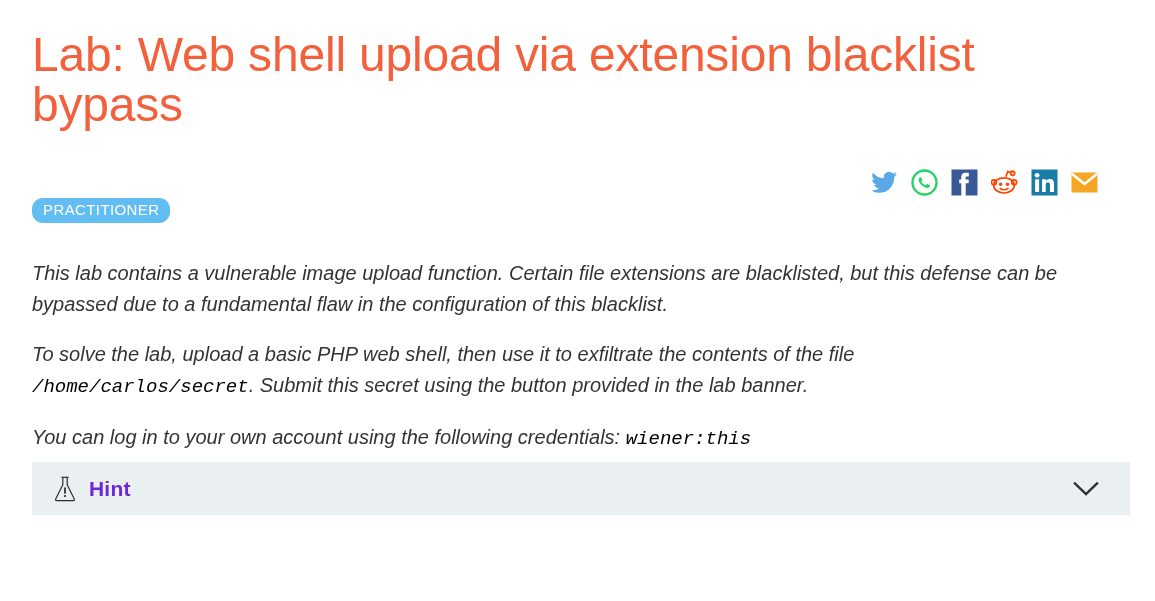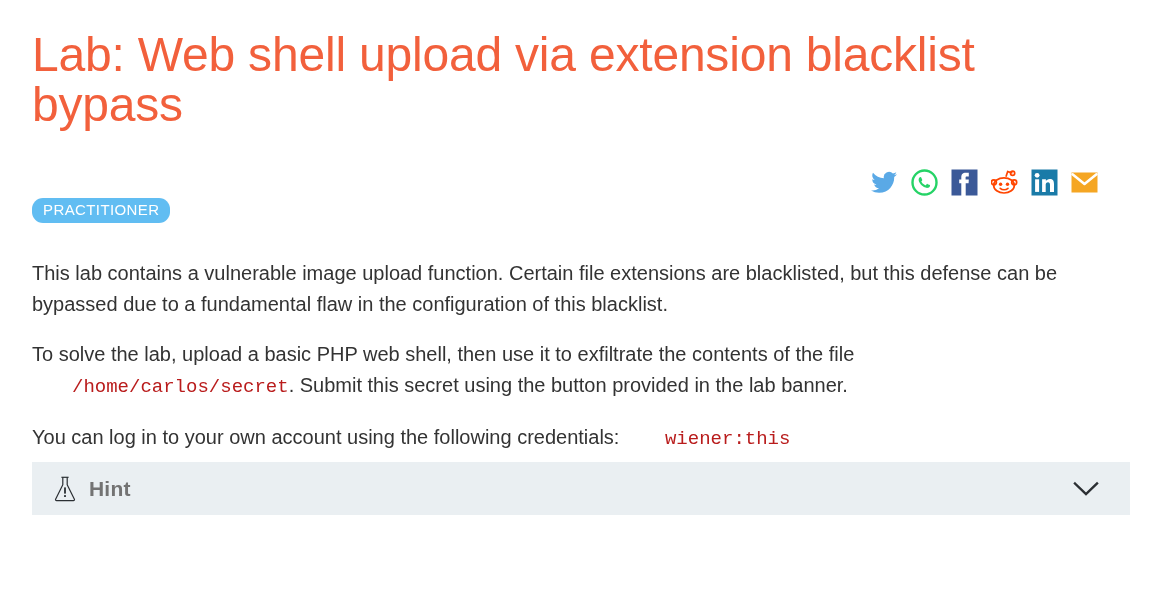--- a/index.html
+++ b/index.html
@@ -80,37 +80,37 @@
     border-radius: 11px;
     font-weight: 400;
   }
 
   
   .body-copy {
     position: absolute;
     left: 32px;
     top: 258px;
     width: 1090px;
+    font-style: italic;
   }
   .body-copy p {
     margin: 0 0 19px 0;
     font-family: "Liberation Sans Narrow", "Liberation Sans", sans-serif;
     font-size: 20px;
     line-height: 31px;
     color: #333333;
     font-weight: 400;
   }
   .body-copy p.p1 { width: 1085px; }
   .body-copy p.p2 { width: 900px; }
   code, .mono {
     font-family: "Liberation Mono", "DejaVu Sans Mono", monospace;
     font-size: 19px;
-    color: #b91c1c;
+    color: #000000;
     letter-spacing: 0px;
-    margin-left: 40px;
   }
 
   
   .hint-box {
     position: absolute;
     left: 32px;
     top: 462px;
     width: 1098px;
     height: 53px;
     background: #eaeff2;
@@ -122,21 +122,21 @@
     display: flex;
     align-items: center;
     gap: 13px;
     margin-left: 22px;
   }
   .flask-icon { width: 22px; height: 26px; display: block; }
   .hint-label {
     font-family: "Liberation Sans Narrow", "Liberation Sans", sans-serif;
     font-size: 21px;
     font-weight: bold;
-    color: #737373;
+    color: #6d28d9;
     letter-spacing: 0.2px;
   }
   .chevron {
     margin-left: auto;
     margin-right: 31px;
     width: 26px;
     height: 16px;
     display: block;
   }
 

